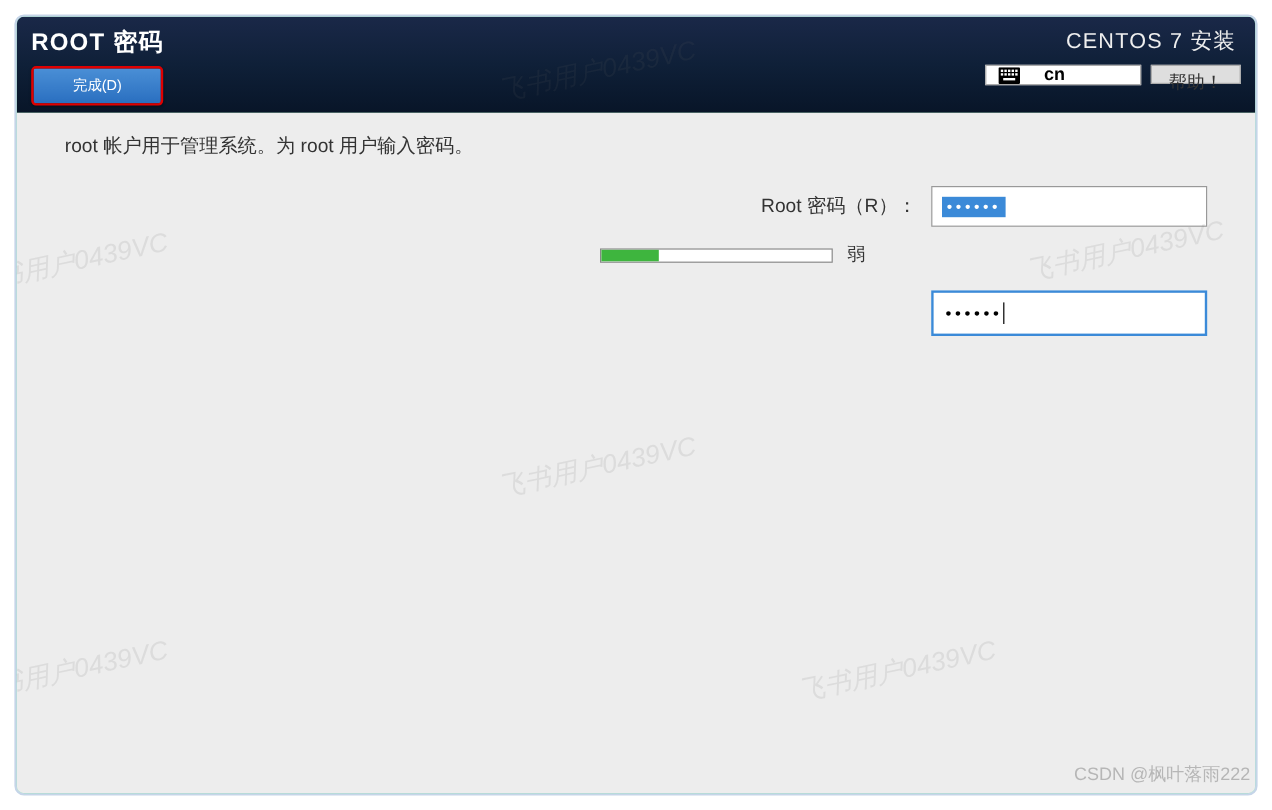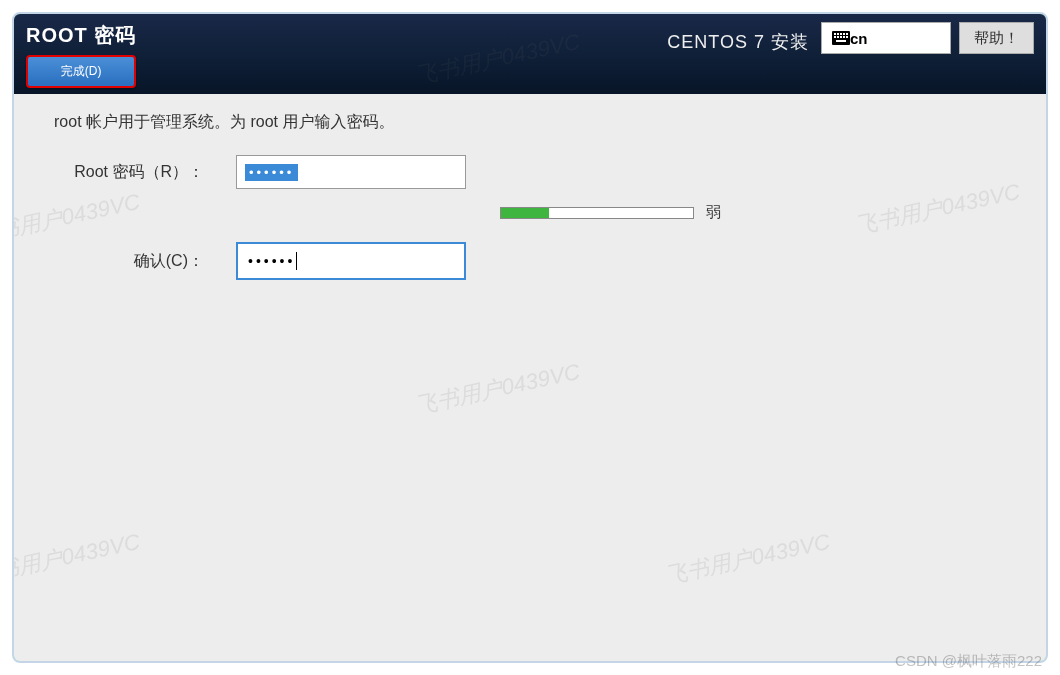--- a/index.html
+++ b/index.html
@@ -50,81 +50,81 @@
       color: #fff;
       border: 2px solid #e00000;
       border-radius: 4px;
       padding: 6px 18px;
       font-size: 12px;
       cursor: pointer;
       box-shadow: 0 1px 2px rgba(0,0,0,0.3);
     }
     .header-right {
       display: flex;
-      flex-direction: row;
+      flex-direction: column;
       align-items: flex-end;
       gap: 8px;
     }
     .install-title {
       color: #eee;
       font-size: 18px;
       letter-spacing: 1px;
       margin-right: 4px;
     }
     .header-controls {
       display: flex;
       gap: 8px;
       align-items: stretch;
     }
     .lang-box {
       background: #fff;
       border: 1px solid #aaa;
       padding: 4px 10px;
       display: flex;
       align-items: center;
-      gap: 0;
+      gap: 20px;
       min-width: 130px;
-      height: 32px;
+      height: 17px;
     }
     .keyboard-icon {
       width: 18px;
       height: 14px;
       display: inline-block;
     }
     .lang-text {
       font-weight: bold;
       font-size: 15px;
       color: #000;
     }
     .help-button {
       background: #dedede;
       border: 1px solid #aaa;
       padding: 4px 14px;
       font-size: 15px;
       cursor: pointer;
-      height: 32px;
+      height: 16px;
       color: #333;
     }
     .main {
       padding: 18px 40px;
       background: #ededed;
       height: calc(100% - 80px);
       position: relative;
     }
     .description {
       text-align: left;
       color: #333;
       font-size: 16px;
       margin-bottom: 22px;
     }
     .form-row {
       display: flex;
       align-items: center;
-      justify-content: flex-start;
-      gap: 32px;
+      justify-content: flex-end;
+      gap: 12px;
       margin-bottom: 14px;
     }
     .form-label {
       width: 150px;
       text-align: right;
       color: #333;
       font-size: 16px;
     }
     .password-dots {
       display: inline-block;
@@ -200,21 +200,21 @@
       position: absolute;
       color: rgba(100,100,100,0.12);
       font-size: 22px;
       font-style: italic;
       transform: rotate(-12deg);
       pointer-events: none;
       white-space: nowrap;
     }
     .credit {
       position: absolute;
-      bottom: 4px;
+      bottom: 20px;
       right: 18px;
       color: rgba(80,80,80,0.35);
       font-size: 15px;
       margin-top: 32px;
     }
   </style>
 </head>
 <body>
 
 <div class="window">
@@ -264,21 +264,20 @@
       <div class="strength-spacer"></div>
       <div class="strength-wrap">
         <div class="strength-bar">
           <div class="strength-fill" style="width:25%"></div>
         </div>
         <div class="strength-label">弱</div>
       </div>
     </div>
 
     <div class="form-row">
-      <div class="form-label">确认(C)：</div>
       <div class="confirm-display">
         <span>••••••</span>
           <span class="cursor"></span>
       </div>
     </div>
 
     <div class="watermark" style="top:-50px; left:400px;">飞书用户0439VC</div>
     <div class="watermark" style="top:110px; left:-40px;">飞书用户0439VC</div>
     <div class="watermark" style="top:100px; left:840px;">飞书用户0439VC</div>
     <div class="watermark" style="top:280px; left:400px;">飞书用户0439VC</div>

